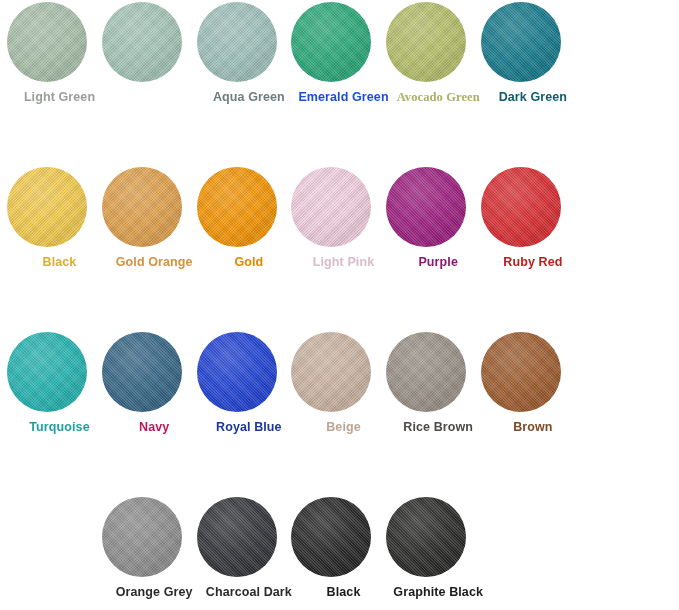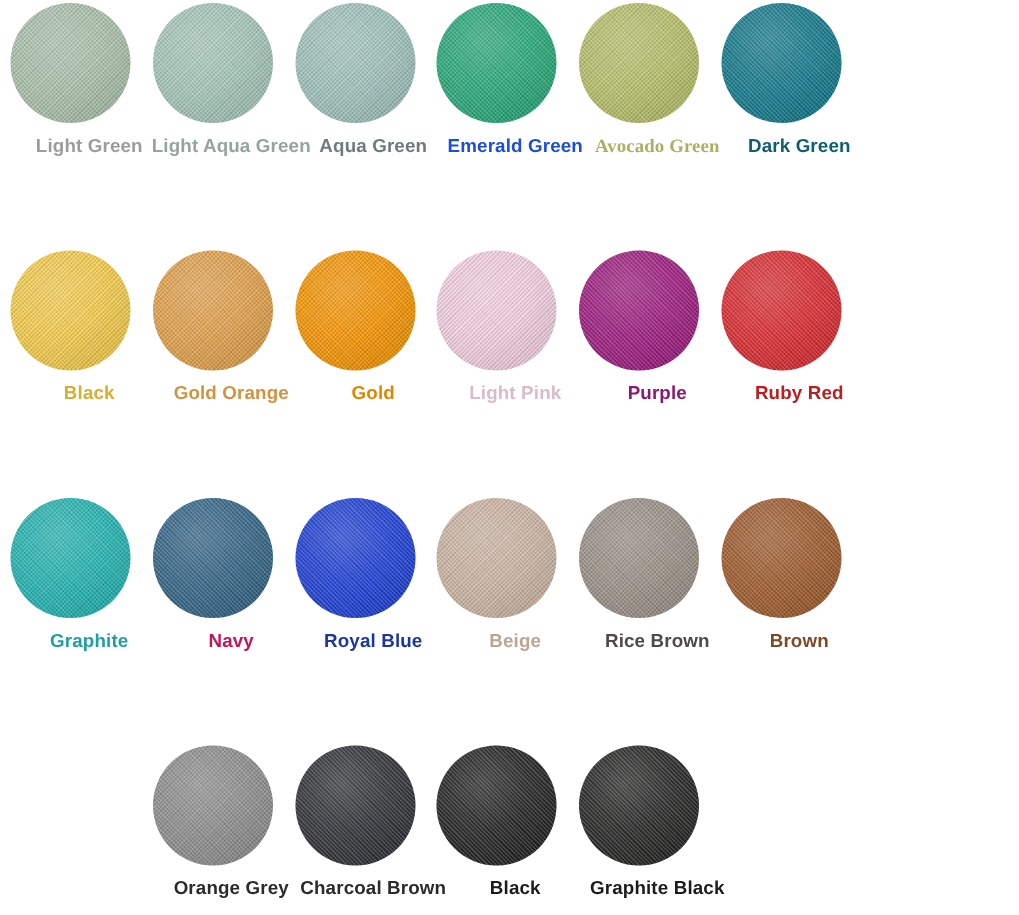--- a/index.html
+++ b/index.html
@@ -96,21 +96,20 @@
 
 <div id="swatch-grid">
 
   <div class="swatch-row row-1">
     <div class="swatch-cell">
       <div class="swatch-disc" style="background-color: rgb(169, 192, 170);"></div>
       <div class="swatch-label" style="color: rgb(154, 157, 154);">Light Green</div>
     </div>
     <div class="swatch-cell">
       <div class="swatch-disc" style="background-color: rgb(164, 197, 183);"></div>
-      <div class="swatch-label" style="color: rgb(149, 164, 156);">Light Aqua Green</div>
     </div>
     <div class="swatch-cell">
       <div class="swatch-disc" style="background-color: rgb(159, 193, 187);"></div>
       <div class="swatch-label" style="color: rgb(110, 125, 124);">Aqua Green</div>
     </div>
     <div class="swatch-cell">
       <div class="swatch-disc" style="background-color: rgb(39, 168, 120);"></div>
       <div class="swatch-label" style="color: #1d4ed8;">Emerald Green</div>
     </div>
     <div class="swatch-cell">
@@ -146,21 +145,21 @@
     </div>
     <div class="swatch-cell">
       <div class="swatch-disc" style="background-color: rgb(217, 42, 47);"></div>
       <div class="swatch-label" style="color: rgb(184, 32, 31);">Ruby Red</div>
     </div>
   </div>
 
   <div class="swatch-row row-3">
     <div class="swatch-cell">
       <div class="swatch-disc" style="background-color: rgb(33, 179, 176);"></div>
-      <div class="swatch-label" style="color: rgb(31, 159, 160);">Graphite</div>
+      <div class="swatch-label" style="color: rgb(31, 159, 160);">Turquoise</div>
     </div>
     <div class="swatch-cell">
       <div class="swatch-disc" style="background-color: rgb(51, 100, 133);"></div>
       <div class="swatch-label" style="color: #be185d;">Navy</div>
     </div>
     <div class="swatch-cell">
       <div class="swatch-disc" style="background-color: rgb(29, 63, 212);"></div>
       <div class="swatch-label" style="color: rgb(27, 55, 159);">Royal Blue</div>
     </div>
     <div class="swatch-cell">
@@ -178,21 +177,21 @@
   </div>
 
   <div class="swatch-row row-4">
     <div class="swatch-cell spacer"></div>
     <div class="swatch-cell">
       <div class="swatch-disc" style="background-color: rgb(141, 141, 141);"></div>
       <div class="swatch-label" style="color: rgb(43, 43, 43);">Orange Grey</div>
     </div>
     <div class="swatch-cell">
       <div class="swatch-disc" style="background-color: rgb(47, 49, 54);"></div>
-      <div class="swatch-label" style="color: rgb(43, 43, 43);">Charcoal Brown</div>
+      <div class="swatch-label" style="color: rgb(43, 43, 43);">Charcoal Dark</div>
     </div>
     <div class="swatch-cell">
       <div class="swatch-disc" style="background-color: rgb(35, 35, 35);"></div>
       <div class="swatch-label" style="color: rgb(28, 28, 28);">Black</div>
     </div>
     <div class="swatch-cell">
       <div class="swatch-disc" style="background-color: rgb(38, 38, 37);"></div>
       <div class="swatch-label" style="color: rgb(28, 28, 28);">Graphite Black</div>
     </div>
     <div class="swatch-cell spacer"></div>

